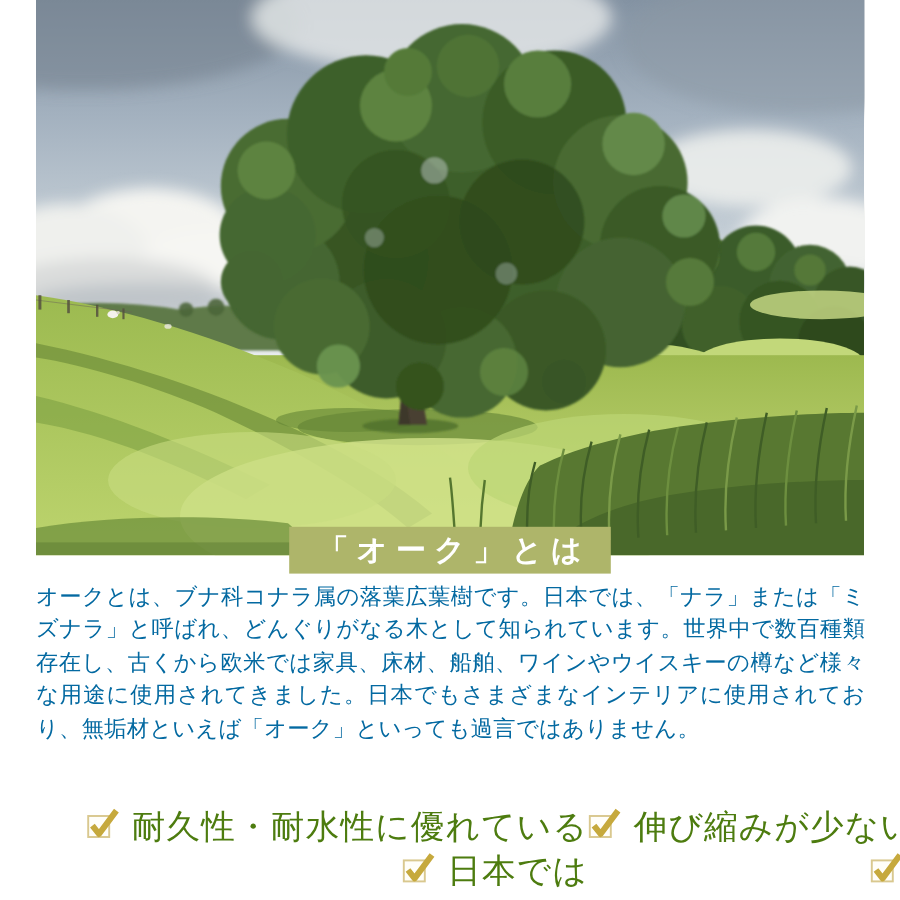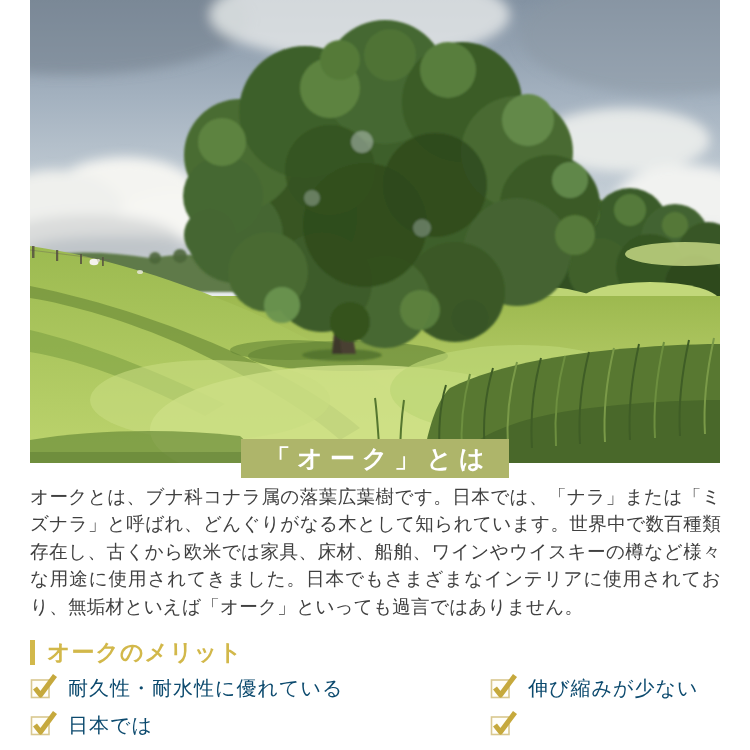--- a/index.html
+++ b/index.html
@@ -9,30 +9,30 @@
   .hero{position:absolute;left:30px;top:0;width:690px;height:463px;overflow:hidden;}
   .hero svg{display:block;width:690px;height:463px;}
   
   .hero-label{position:absolute;top:439px;left:50%;transform:translateX(-50%);
               width:268px;height:39px;background:#aeb56a;z-index:3;
               display:flex;align-items:center;justify-content:center;text-align:right;}
   .hero-label span{color:#ffffff;font-family:"Liberation Serif","DejaVu Serif",serif;
               font-size:25px;font-weight:bold;letter-spacing:7px;margin-right:-7px;white-space:nowrap;}
   
   .about{position:absolute;left:30px;top:483px;width:691px;margin:0;
-         font-size:18.6px;line-height:27.4px;color:#404040;text-align:justify;
+         font-size:18.6px;line-height:27.4px;color:#0369a1;text-align:justify;
          letter-spacing:.2px;}
   
   .merits-head{position:absolute;left:30px;top:637px;display:flex;align-items:center;
                color:#d2b84a;font-size:23px;font-weight:bold;letter-spacing:1px;}
   .merits-head .bar{width:5px;height:25px;background:#d2b84a;margin-right:12px;flex:0 0 auto;}
   
   .merits{position:absolute;left:30px;top:673px;width:692px;display:grid;
           grid-template-columns:460px 1fr;row-gap:6px;}
-  .merit-item{display:flex;align-items:center;height:31px;color:#0c4a6e;font-size:20px;}
+  .merit-item{display:flex;align-items:center;height:31px;color:#4d7c0f;font-size:28px;justify-content:flex-end;}
   .merit-item .chk{flex:0 0 auto;margin-right:10px;margin-top:-5px;}
   .merit-item .txt{letter-spacing:1px;white-space:nowrap;}
 </style>
 </head>
 <body>
 
 <div class="page">
 
   <div class="hero">
     <svg viewBox="0 0 690 463">
@@ -204,24 +204,20 @@
       </g>
     </svg>
   </div>
 
   <div class="hero-label">
     <span>「オーク」とは</span>
   </div>
 
   <p class="about">オークとは、ブナ科コナラ属の落葉広葉樹です。日本では、「ナラ」または「ミズナラ」と呼ばれ、どんぐりがなる木として知られています。世界中で数百種類存在し、古くから欧米では家具、床材、船舶、ワインやウイスキーの樽など様々な用途に使用されてきました。日本でもさまざまなインテリアに使用されており、無垢材といえば「オーク」といっても過言ではありません。</p>
 
-  <div class="merits-head">
-    <span class="bar"></span>
-    <span>オークのメリット</span>
-  </div>
 
   <div class="merits">
 
     <div class="merit-item">
       <svg class="chk" width="28" height="28" viewBox="0 0 28 28">
         <rect x="1.5" y="8" width="17.5" height="17.5" fill="#fffef9" stroke="#d9c88f" stroke-width="1.6"></rect>
         <path d="M5,16 L10.5,23 L25,3.5" fill="none" stroke="#c6a93d" stroke-width="5" stroke-linejoin="round"></path>
       </svg>
       <span class="txt">耐久性・耐水性に優れている</span>
     </div>

